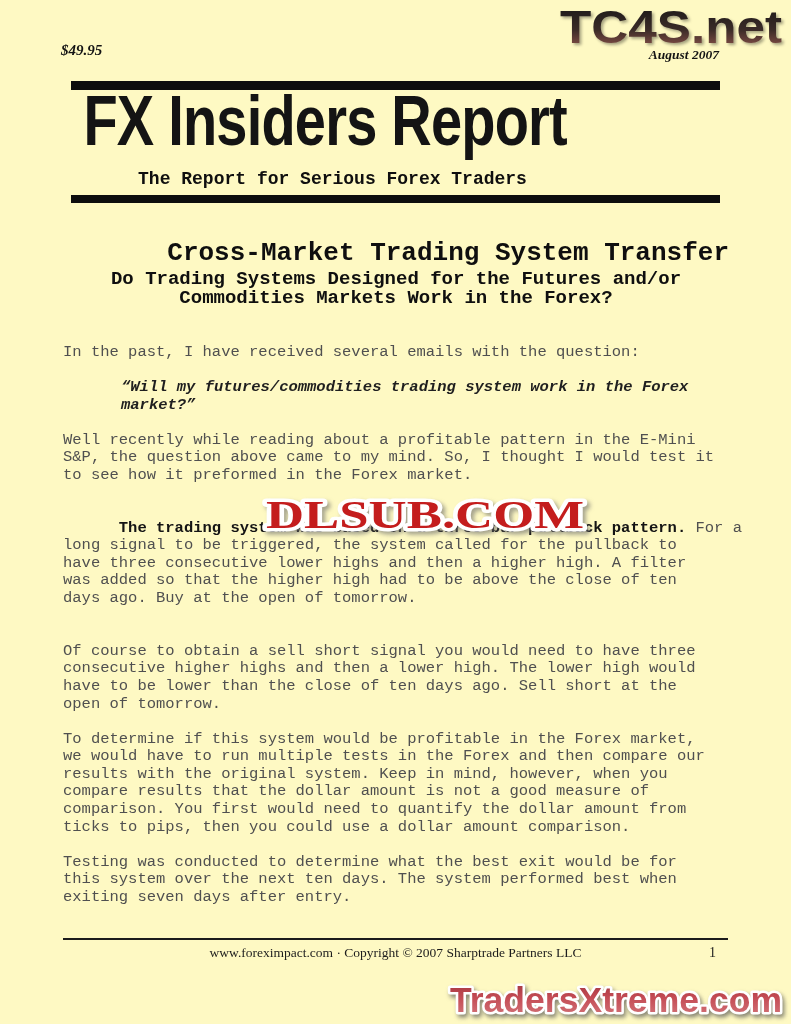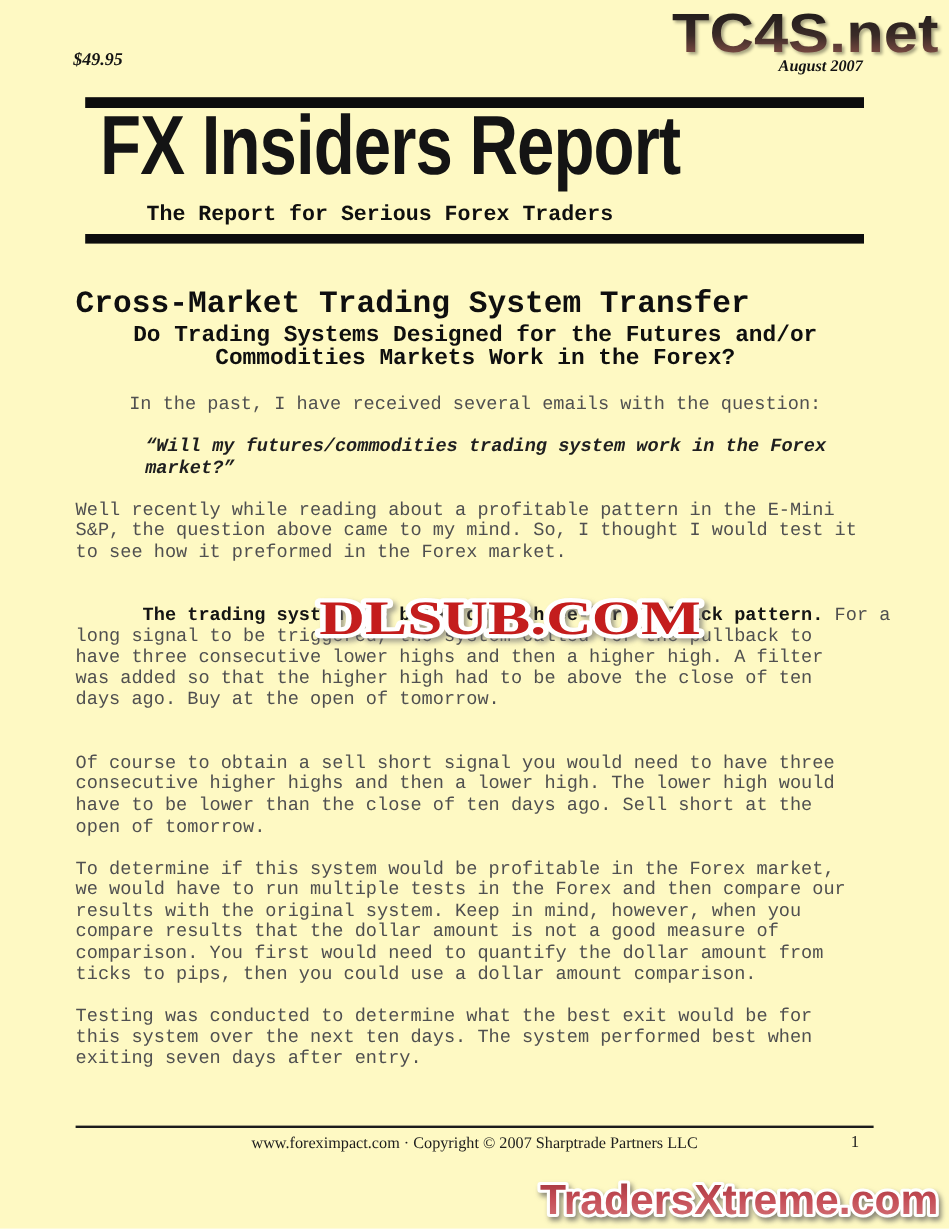--- a/index.html
+++ b/index.html
@@ -24,42 +24,42 @@
   .bar-top { top:81px; height:9px; }
   .bar-bottom { top:195px; height:8px; }
   .main-title { position:absolute; left:0; top:86px; width:651px; text-align:center; }
   .main-title .squeeze {
     display:inline-block; transform:scaleX(0.8); transform-origin:center;
     font:bold 70px/70px "Liberation Sans", sans-serif; letter-spacing:-1px; color:#141414;
     white-space:nowrap;
   }
   .tagline {
     position:absolute; left:0; top:169px; width:633px; text-align:center;
-    font:bold 18px "Liberation Mono", monospace; color:#0f0f0f;
+    font:bold 18px "Liberation Mono", monospace; color:#0f0f0f;padding-left:16px;
   }
 
   
   .article { position:absolute; left:63px; top:240px; width:666px; }
   .article-title {
-    margin:0; text-align:left; white-space:pre;
+    margin:0; text-align:right; white-space:pre;
     font:bold 26px/26px "Liberation Mono", monospace; color:#0f0f0f;
   }
   .article-subtitle {
     margin:4px 0 0 0; text-align:center; white-space:pre;
     font:bold 19px/19px "Liberation Mono", monospace; color:#0f0f0f;
   }
   .byline {
     margin:24px 0 0 0; text-align:center;
     font:bold 18.5px "Liberation Mono", monospace; color:#0f0f0f;
   }
   .para {
     margin:17.5px 0 0 0; white-space:pre;
     font:15.5px/17.6px "Liberation Mono", monospace; color:#505050;
   }
-  .para.first { margin-top:21px;text-align:center; }
+  .para.first { margin-top:36px; }
   .para.quote {
     font-weight:bold; font-style:italic; padding-left:58px; color:#1f1f1f;
   }
   .lead-bold { font-weight:bold; color:#141414; }
 
   
   .watermark-svg {
     position:absolute; left:256px; top:484px;
     filter:drop-shadow(3px 3px 2px rgba(105,105,105,0.6));
   }

